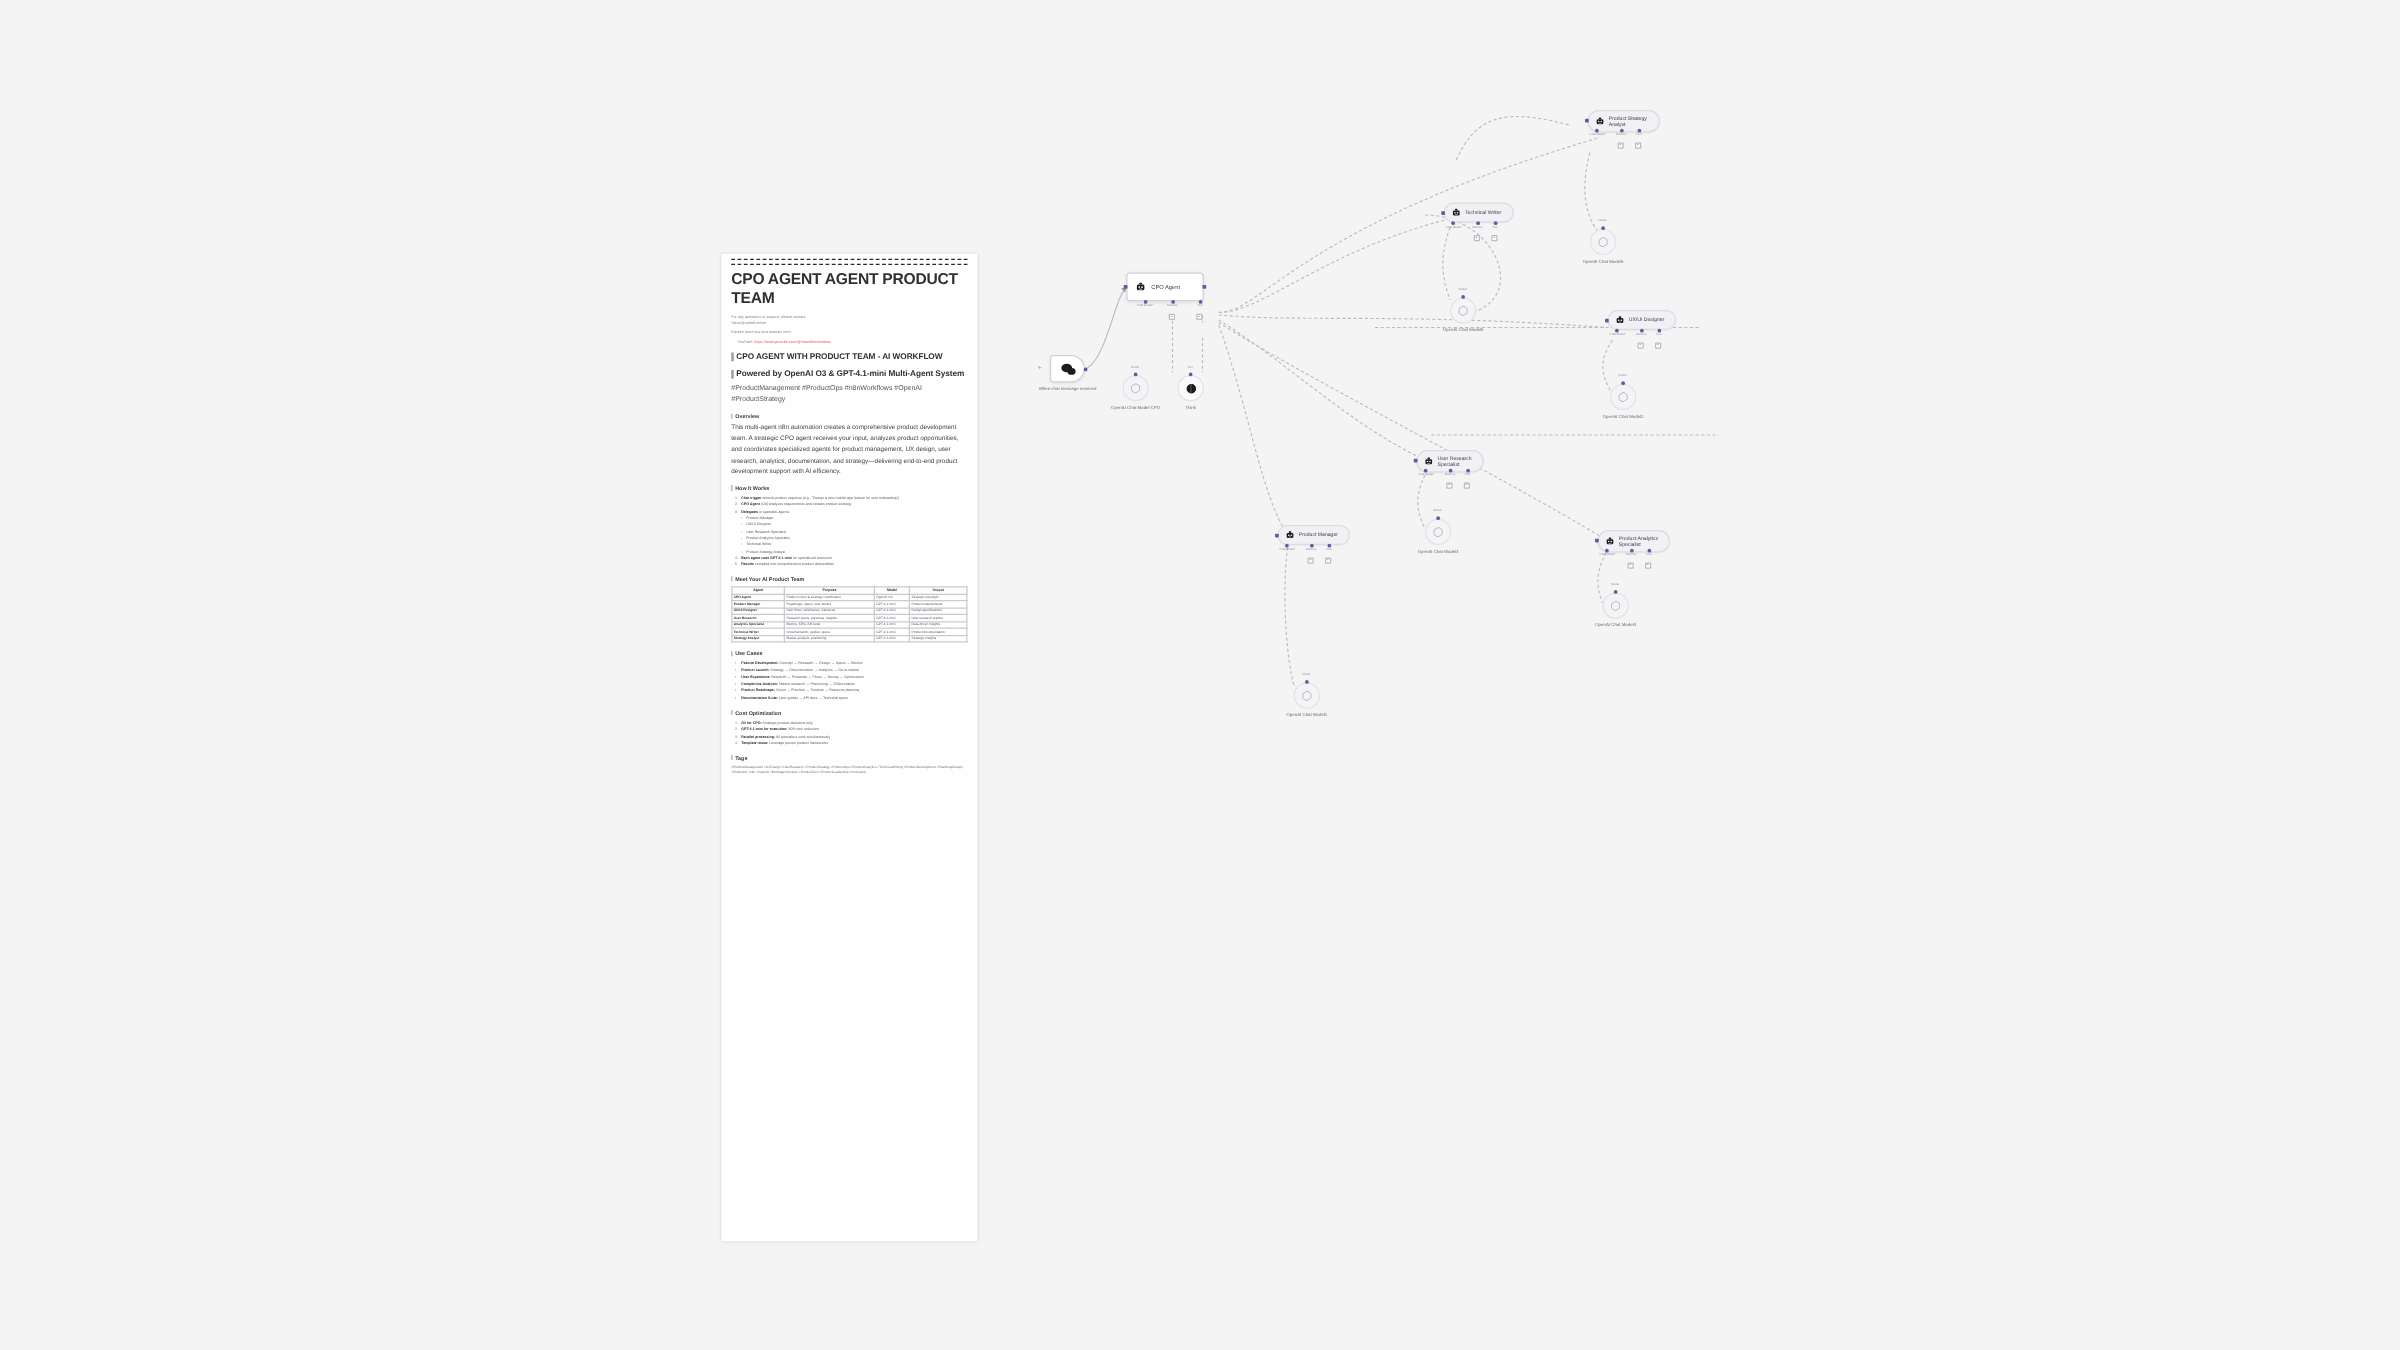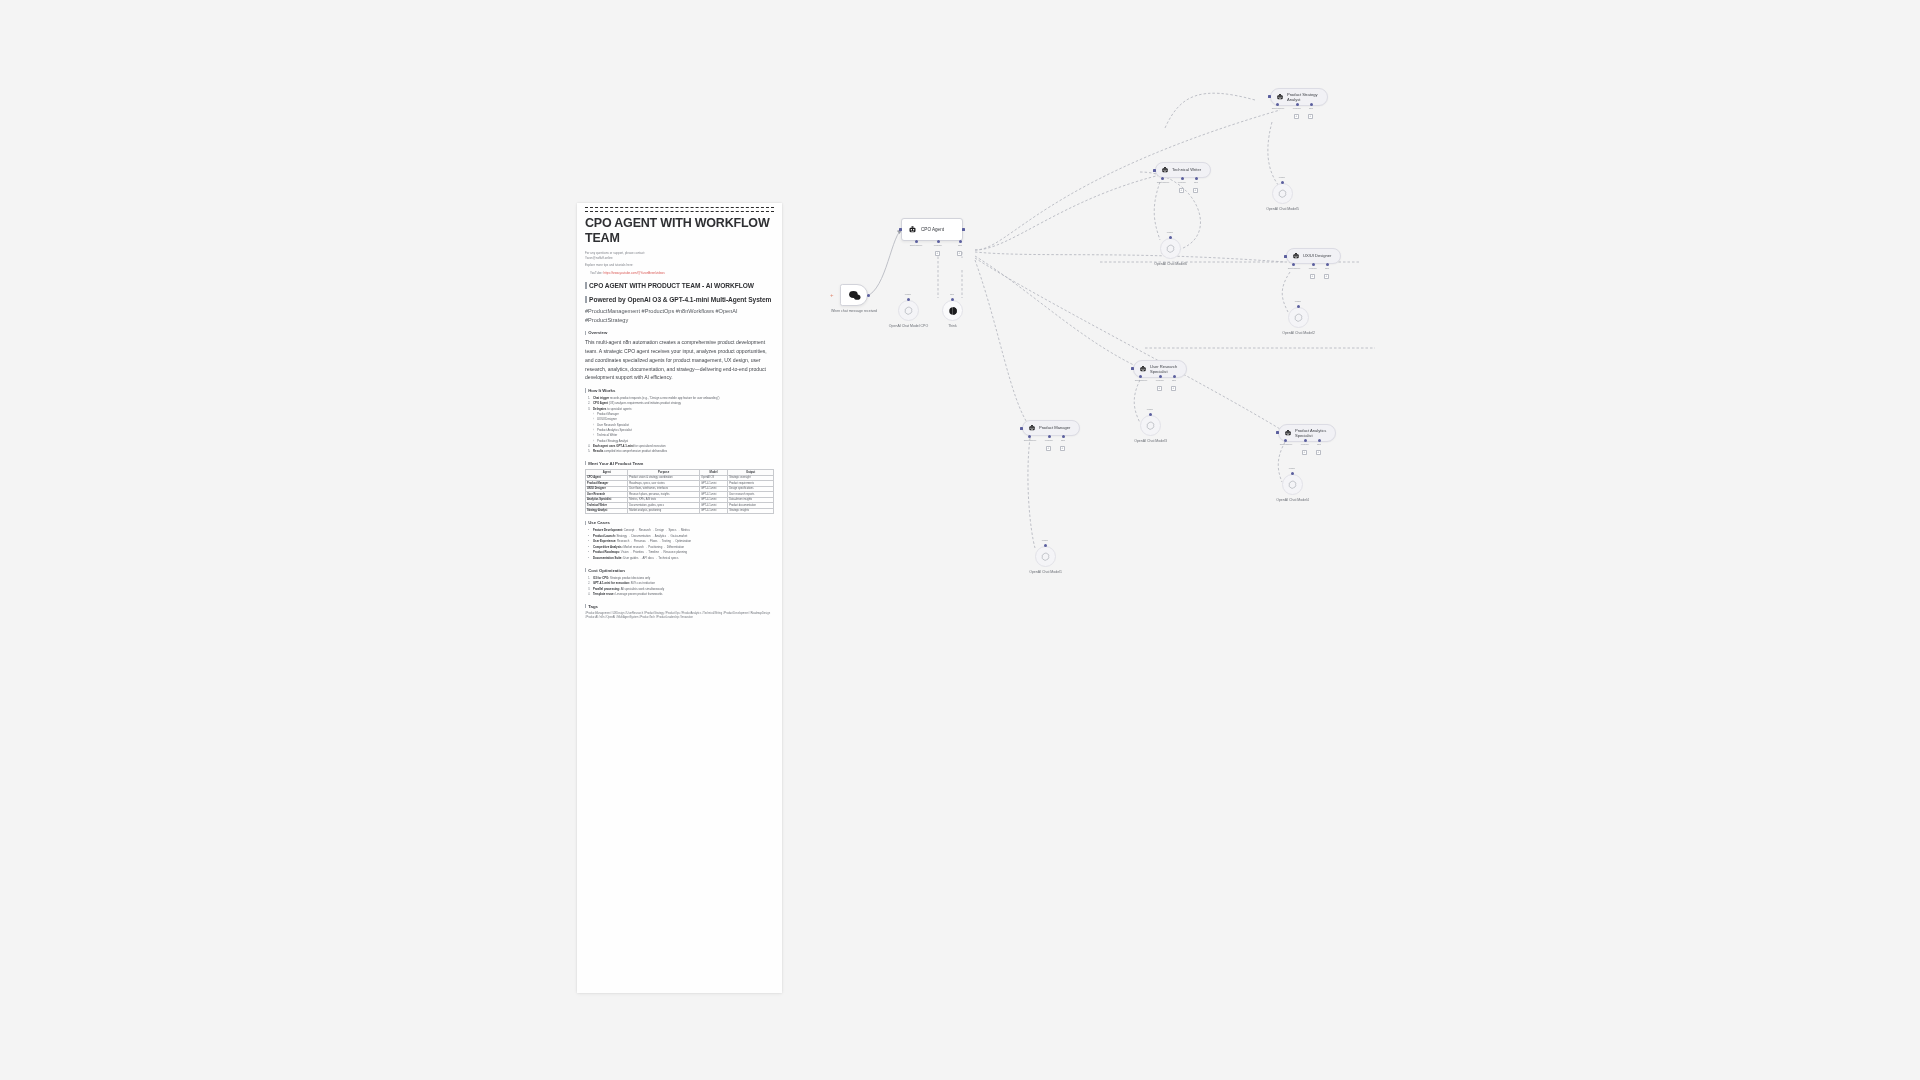--- a/index.html
+++ b/index.html
@@ -204,21 +204,21 @@
       <path d="M1100,262 L1360,262" stroke-dasharray="2.5,2"></path>
       <path d="M1145,348 L1375,348" stroke-dasharray="2.5,2"></path>
     </g>
   </svg>
 
   <div class="doc-panel">
     <div class="doc-inner">
       <div class="hr-dash first"></div>
       <div class="hr-dash"></div>
 
-      <div class="doc-title">CPO AGENT WITH WORKFLOW TEAM</div>
+      <div class="doc-title">CPO AGENT AGENT PRODUCT TEAM</div>
 
       <div class="doc-micro">
         <div>For any questions or support, please contact:</div>
         <div>Yaron@nofluff.online</div>
       </div>
       <div class="doc-micro">Explore more tips and tutorials here:</div>
       <div class="doc-micro micro-bullet">
         <span>YouTube:</span>
         <span class="lnk">https://www.youtube.com/@YaronBeen/videos</span>
       </div>

